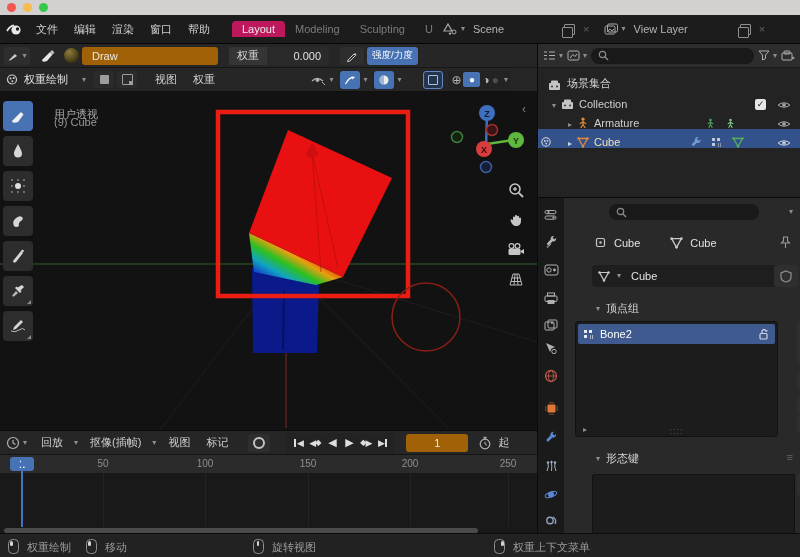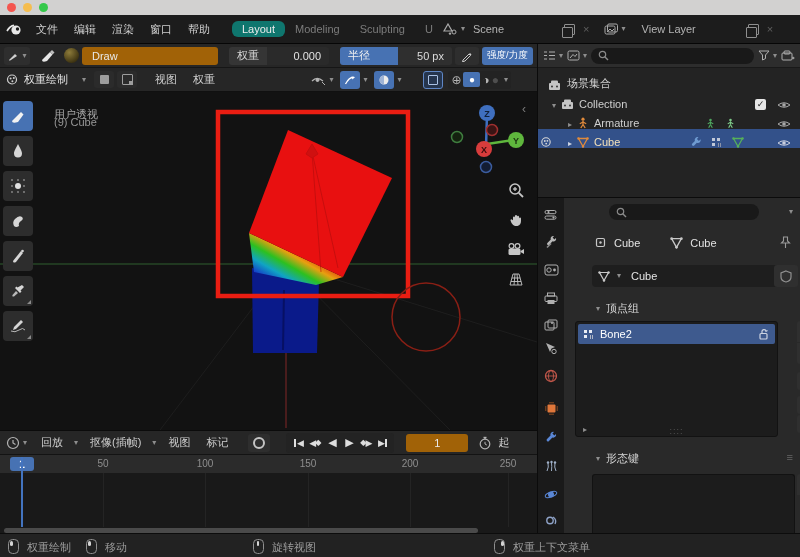--- a/index.html
+++ b/index.html
@@ -8,21 +8,21 @@
   .abs{position:absolute;}
   .row{display:flex;align-items:center;}
   
   .titlebar{left:0;top:0;width:800px;height:15px;background:#d2d1d0;border-bottom:1px solid #9a9a9a;display:flex;align-items:center;}
   .tl{width:9px;height:9px;border-radius:50%;margin-left:7px;display:inline-block;}
   .tb-title{position:absolute;left:0;right:0;text-align:center;color:#222;font-weight:bold;font-size:11px;}
   
   .topbar{left:0;top:15px;width:800px;height:29px;background:#1c1c1c;border-bottom:1px solid #060606;display:flex;align-items:center;padding:0 6px;box-sizing:border-box;}
   .menu-item{padding:0 8px;color:#cfcfcf;}
   .tab{padding:2px 10px;color:#7c7c7c;border-radius:4px 4px 0 0;}
-  .tab.active{background:#0f766e;color:#ececec;border-radius:6px;}
+  .tab.active{background:#be185d;color:#ececec;}
   .idwidget{display:flex;align-items:center;color:#b4b4b4;}
   .dup{position:relative;width:9px;height:9px;border:1px solid #8f8f8f;border-radius:1px;margin-left:8px;}
   .dup::before{content:"";position:absolute;left:-3px;top:2px;width:9px;height:9px;border:1px solid #8f8f8f;border-radius:1px;background:#1c1c1c;}
   .xico{color:#5f5f5f;margin:0 6px 0 8px;font-size:11px;}
   .chev{font-size:8px;color:#8e8e8e;margin-left:3px;line-height:1;}
   
   .toolrow{left:0;top:44px;width:537px;height:24px;background:#262626;border-bottom:1px solid #161616;display:flex;align-items:center;padding:0 4px;box-sizing:border-box;gap:3px;}
   .btn{background:#2e2e2e;border-radius:3px;display:flex;align-items:center;justify-content:center;height:18px;}
   .fld{background:#a16207;border-radius:3px;height:18px;display:flex;align-items:center;}
   .seg{height:18px;border-radius:3px;overflow:hidden;display:flex;}
@@ -128,21 +128,21 @@
     </span>
     <span class="idwidget" style="margin-left:8px">
       <span>
           <svg width="15" height="12" viewBox="0 0 15 12">
             <rect x="1" y="3" width="10" height="8" rx="1.5" fill="none" stroke="#aaa"></rect>
             <rect x="3.5" y="1" width="10" height="8" rx="1.5" fill="none" stroke="#aaa"></rect>
             <path d="M3 9 l3-3 2 2 2-2" stroke="#aaa" fill="none"></path>
           </svg>
         </span>
       <span class="chev">▾</span>
-      <span style="margin-left:16px">View Layer</span>
+      <span style="margin-left:8px">View Layer</span>
       <span style="width:44px"></span>
       <span class="dup"></span>
       <span class="xico">×</span>
     </span>
   </div>
 
   <div class="abs toolrow">
     <span class="btn" style="width:26px">
       <svg width="12" height="12" viewBox="0 0 12 12">
           <path d="M2 10 L8 4 l2 2 -6 4 q-2 1 -2 0z" fill="#cfcfcf"></path>
@@ -156,24 +156,20 @@
         </svg>
     </span>
     <span class="bpreview"></span>
     <span class="fld" style="width:126px;padding-left:10px;color:#e8e8e8">Draw</span>
     <span style="width:5px"></span>
     <span class="seg" style="width:100px">
       <span class="lab">权重</span>
       <span class="val">0.000</span>
     </span>
     <span style="width:5px"></span>
-    <span class="slider">
-      <span>半径</span>
-      <span style="color:#dcdcdc">50 px</span>
-    </span>
     <span class="btn" style="width:24px">
       <svg width="12" height="12" viewBox="0 0 12 12">
           <path d="M2 10 L8 4 l1.5 1.5 L4 11 l-2.5.8z" fill="none" stroke="#c8c8c8"></path>
           <path d="M8 4 l1-1 1.5 1.5 -1 1z" fill="#c8c8c8"></path>
         </svg>
     </span>
     <span class="strength">强度/力度</span>
   </div>
 
   <div class="abs vpheader">

